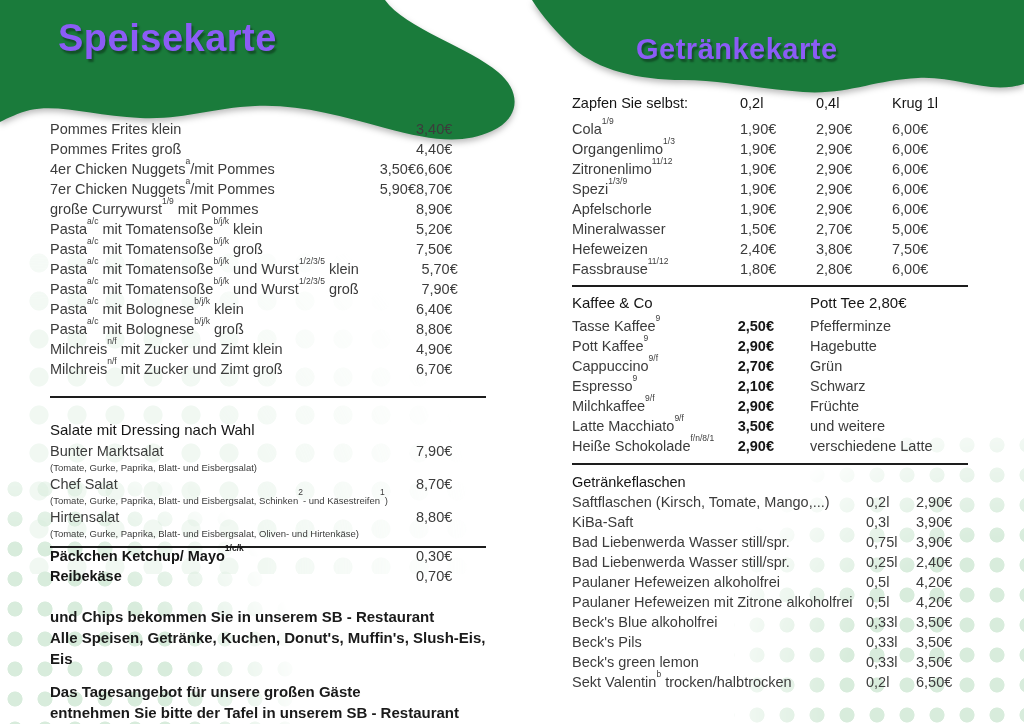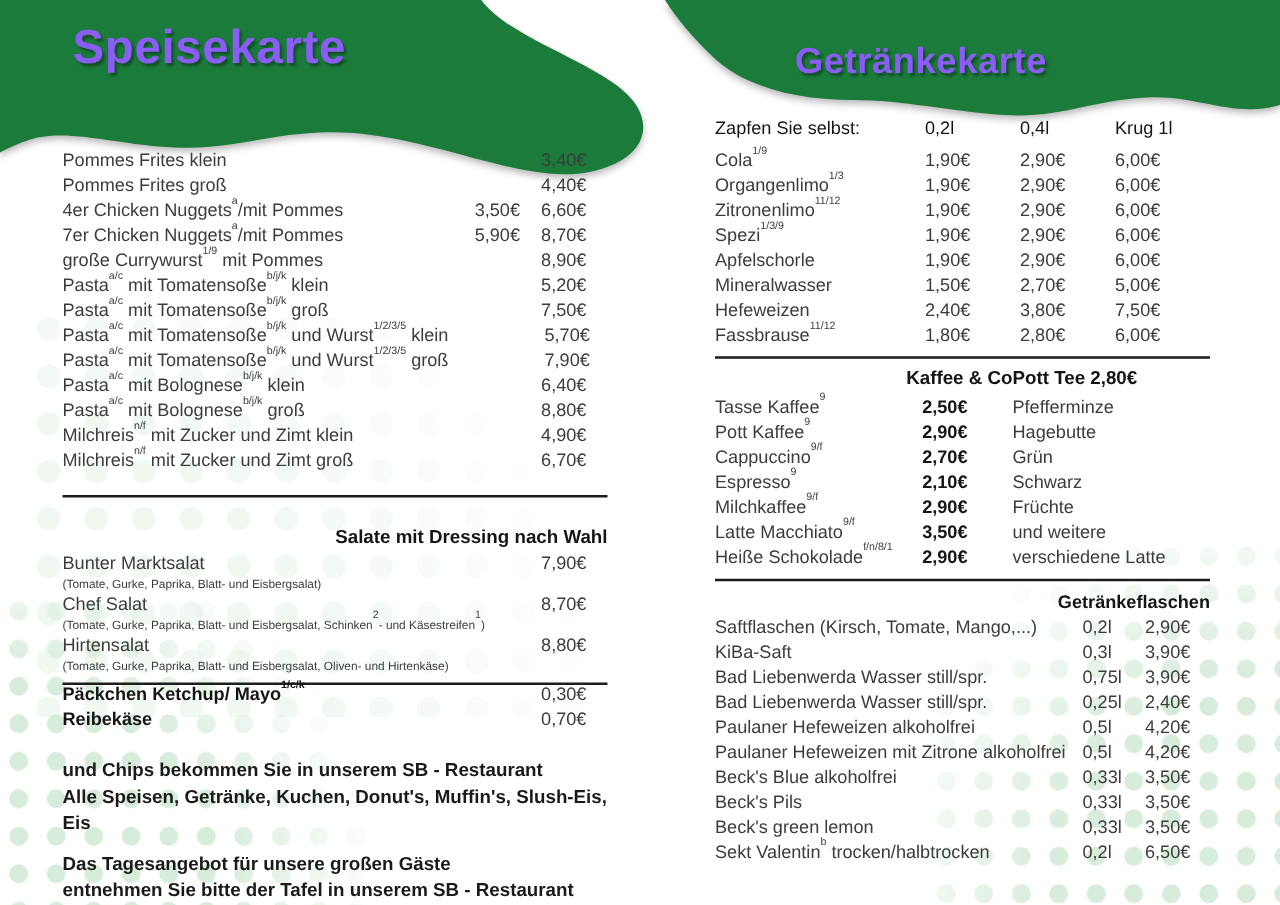--- a/index.html
+++ b/index.html
@@ -44,24 +44,24 @@
   
   .page-left  { position:absolute; left:50px;  top:121px; width:436px; z-index:2; }
   .page-right { position:absolute; left:572px; top:95px;  width:396px; z-index:2; }
 
   .row { display:flex; align-items:baseline; height:20px; font-size:14.5px; }
   .nm  { flex:1; white-space:nowrap; }
   .b   { font-weight:bold; color:#151515; }
 
   
   .mid { width:68px; text-align:right; }
-  .pr  { width:70px; text-align:center; }
+  .pr  { width:70px; text-align:left; }
   .rule { border:none; border-top:2.5px solid #1d1d1d; margin:0; }
   .rule-left-1 { margin-top:15px; }
-  .sec-heading { font-size:15px; font-weight:bold; color:#151515; height:22px;text-align:right; }
+  .sec-heading { font-size:15px; font-weight:normal; color:#151515; height:22px; }
   .salads-heading { margin-top:23px; }
   .salad .row { height:19px; }
   .salad .desc { font-size:9.5px; color:#3c3c3c; height:14px; white-space:nowrap; }
   .extras { }
   .extras .row { height:19.5px; }
   .notes { margin-top:19px; }
   .note { font-size:15px; font-weight:bold; color:#1a1a1a; line-height:21px; margin-bottom:12px; }
 
   
   .tap-head { height:26px; }

